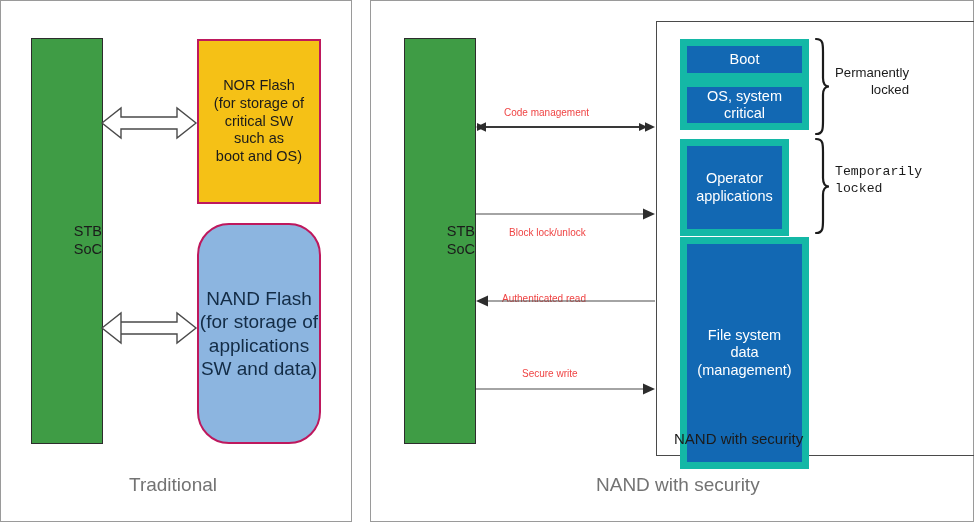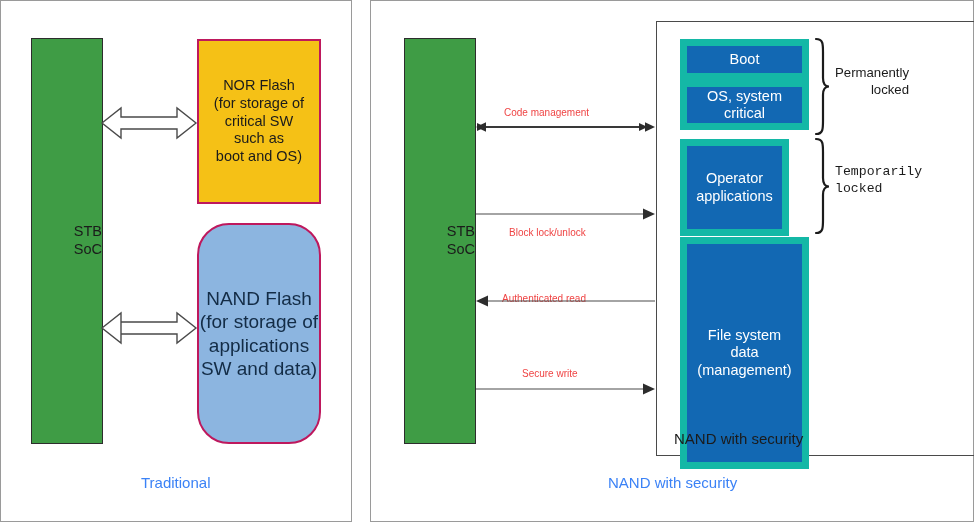--- a/index.html
+++ b/index.html
@@ -66,24 +66,23 @@
 
   .inner-frame {
     position: absolute;
     box-sizing: border-box;
     border: 1px solid #4a4a4a;
     background: transparent;
   }
 
   .caption {
     position: absolute;
-    font-size: 15px;
-    color: #3b82f6;
-    white-space: nowrap;
-    margin-left: 12px;
+    font-size: 19px;
+    color: #737373;
+    white-space: nowrap;
   }
   .arrow-label {
     position: absolute;
     font-size: 10px;
     color: #ef4444;
     white-space: nowrap;
   }
   .brace-label {
     position: absolute;
     font-size: 13.2px;

